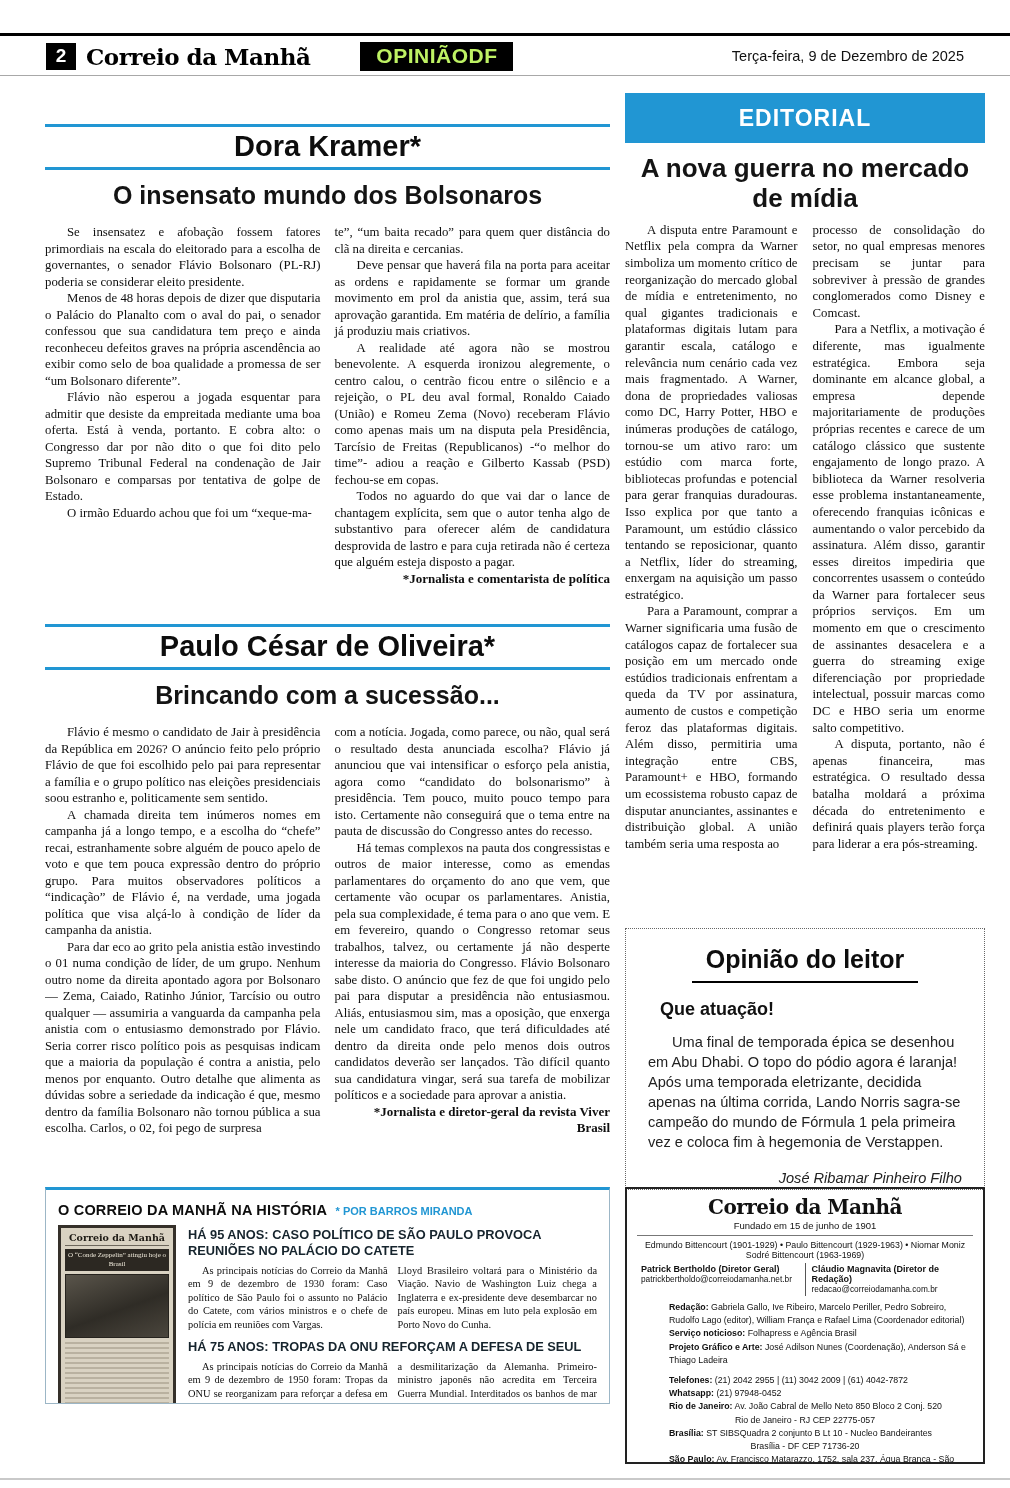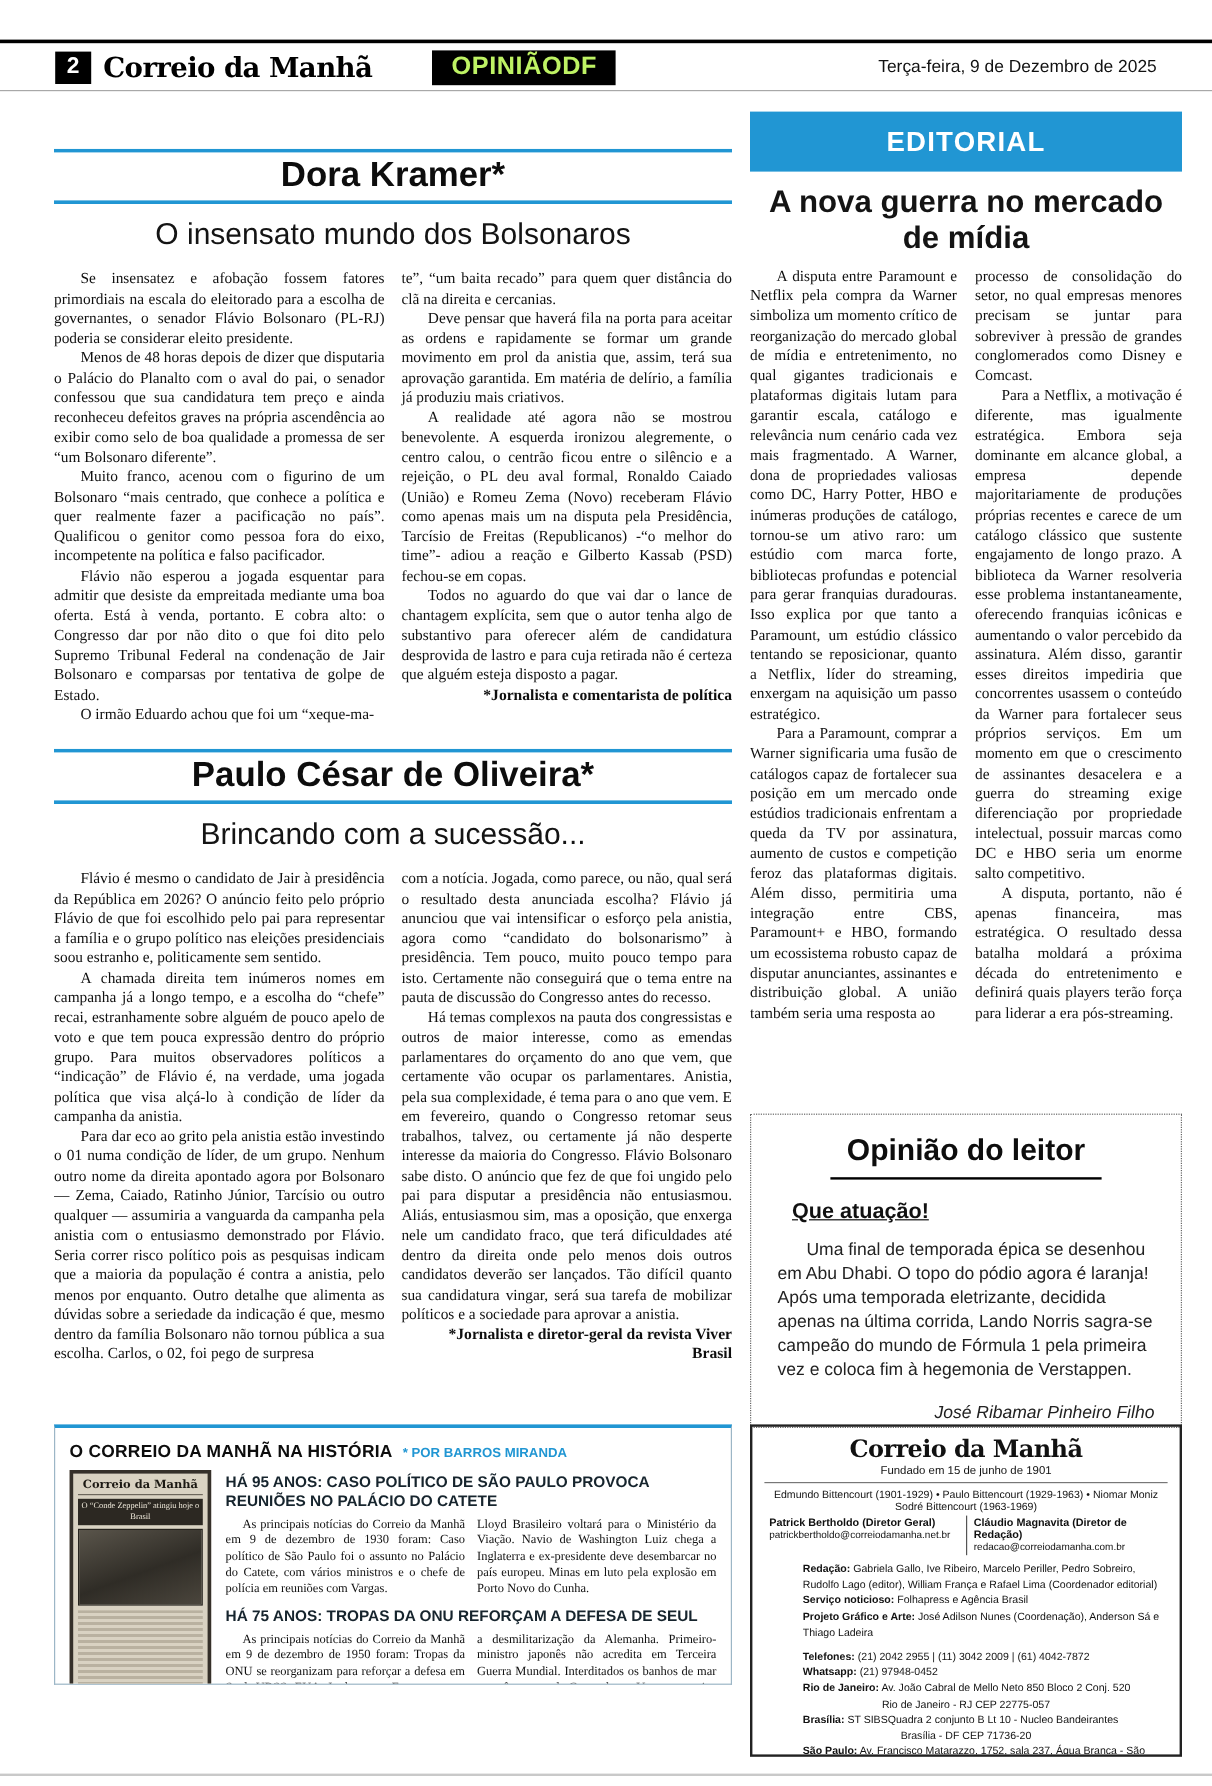--- a/index.html
+++ b/index.html
@@ -32,21 +32,21 @@
     position:absolute; top:93px; left:45px; width:940px;
     display:grid; grid-template-columns:565px 360px; column-gap:15px;
     grid-template-rows:1086px auto; row-gap:8px;
   }
   .blue-rule { height:3px; background:#2196d3; }
   .author-hd {
     font-family:"Liberation Sans", sans-serif; font-weight:800; font-size:29px;
     text-align:center; color:#0d0d0d; margin:3px 0 4px;
   }
   .art-title {
-    font-family:"Liberation Sans", sans-serif; font-weight:400; font-size:25px;
+    font-family:"Liberation Sans", sans-serif; font-weight:700; font-size:25px;
     text-align:center; color:#141414; margin:11px 0 14px;
   }
   .twocol { display:flex; gap:14px; }
   .twocol .col { flex:1; text-align:justify; font-size:12.8px; line-height:16.5px; color:#0f0f0f; }
   .col p { text-indent:22px; margin:0; }
   .col p.cont { text-indent:0; }
   .credit { text-align:right; font-weight:bold; text-indent:0; margin-top:18px; font-size:13px; }
   .art-dora { height:500px; overflow:hidden;margin-top:31px; }
   .art-dora .twocol { height:392px; overflow:hidden; }
   .art-paulo { height:575px; overflow:hidden; }
@@ -63,21 +63,21 @@
   .ed-body .col { flex:1; text-align:justify; font-size:12.8px; line-height:16.6px; color:#0f0f0f; }
   
   .reader-box {
     margin-top:16px; border:1px dotted #666; height:262px; overflow:hidden;
     padding:16px 22px 10px; font-family:"Liberation Sans", sans-serif;
   }
   .reader-title {
     display:table; margin:0 auto; font-weight:800; font-size:25px; color:#0d0d0d;
     padding:0 14px 7px; border-bottom:2px solid #000;
   }
-  .letter-title { font-weight:700; font-size:18px; margin:16px 0 12px 12px; color:#111;text-decoration:underline; }
+  .letter-title { font-weight:700; font-size:18px; margin:16px 0 12px 12px; color:#111; }
   .letter-body { font-size:14.6px; line-height:20px; color:#222; text-indent:24px; text-align:left; }
   .letter-sign { margin-top:16px; text-align:right; font-style:italic; font-size:14.6px; line-height:20px; color:#222; }
   
   .history-box {
     border:1px solid #9cb6c6; border-top:3px solid #2196d3; height:217px; overflow:hidden;
     padding:9px 12px;
   }
   .history-hd { font-family:"Liberation Sans", sans-serif; margin:2px 0 6px; }
   .history-title { font-weight:800; font-size:14.5px; color:#0d0d0d; letter-spacing:0.2px; }
   .history-byline { font-weight:700; font-size:11px; color:#2196d3; margin-left:4px; }
@@ -137,21 +137,20 @@
     <div>
       <article class="art-dora">
         <div class="blue-rule"></div>
         <h2 class="author-hd">Dora Kramer*</h2>
         <div class="blue-rule"></div>
         <h3 class="art-title">O insensato mundo dos Bolsonaros</h3>
         <div class="twocol">
           <div class="col">
             <p>Se insensatez e afobação fossem fatores primordiais na escala do eleitorado para a escolha de governantes, o senador Flávio Bolsonaro (PL-RJ) poderia se considerar eleito presidente.</p>
             <p>Menos de 48 horas depois de dizer que disputaria o Palácio do Planalto com o aval do pai, o senador confessou que sua candidatura tem preço e ainda reconheceu defeitos graves na própria ascendência ao exibir como selo de boa qualidade a promessa de ser “um Bolsonaro diferente”.</p>
-            <p>Muito franco, acenou com o figurino de um Bolsonaro “mais centrado, que conhece a política e quer realmente fazer a pacificação no país”. Qualificou o genitor como pessoa fora do eixo, incompetente na política e falso pacificador.</p>
             <p>Flávio não esperou a jogada esquentar para admitir que desiste da empreitada mediante uma boa oferta. Está à venda, portanto. E cobra alto: o Congresso dar por não dito o que foi dito pelo Supremo Tribunal Federal na condenação de Jair Bolsonaro e comparsas por tentativa de golpe de Estado.</p>
             <p>O irmão Eduardo achou que foi um “xeque-ma-</p>
           </div>
           <div class="col">
             <p class="cont">te”, “um baita recado” para quem quer distância do clã na direita e cercanias.</p>
             <p>Deve pensar que haverá fila na porta para aceitar as ordens e rapidamente se formar um grande movimento em prol da anistia que, assim, terá sua aprovação garantida. Em matéria de delírio, a família já produziu mais criativos.</p>
             <p>A realidade até agora não se mostrou benevolente. A esquerda ironizou alegremente, o centro calou, o centrão ficou entre o silêncio e a rejeição, o PL deu aval formal, Ronaldo Caiado (União) e Romeu Zema (Novo) receberam Flávio como apenas mais um na disputa pela Presidência, Tarcísio de Freitas (Republicanos) -“o melhor do time”- adiou a reação e Gilberto Kassab (PSD) fechou-se em copas.</p>
             <p>Todos no aguardo do que vai dar o lance de chantagem explícita, sem que o autor tenha algo de substantivo para oferecer além de candidatura desprovida de lastro e para cuja retirada não é certeza que alguém esteja disposto a pagar.</p>
             <p class="credit">*Jornalista e comentarista de política</p>
           </div>

